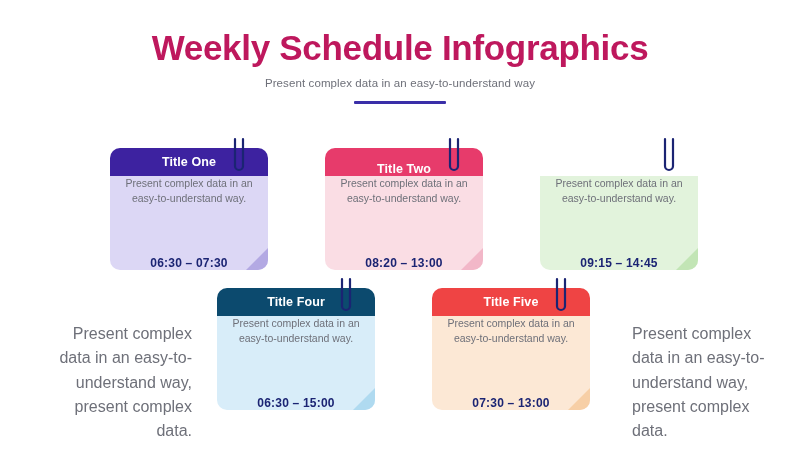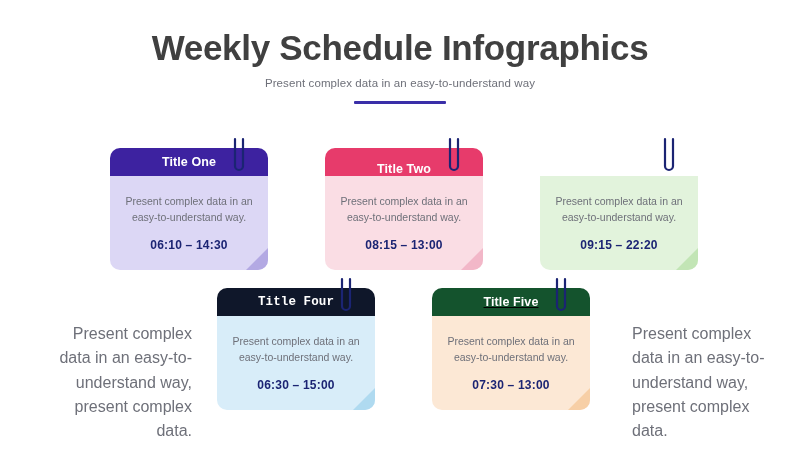--- a/index.html
+++ b/index.html
@@ -25,21 +25,21 @@
   #header {
     position: absolute;
     top: 28px;
     left: 0;
     width: 800px;
     text-align: center;
   }
   #page-title {
     font-size: 35px;
     font-weight: bold;
-    color: #404040;
+    color: #be185d;
     letter-spacing: -0.3px;
     line-height: 1.15;
     margin: 0;
   }
   #page-subtitle {
     font-size: 11.5px;
     color: #6E7079;
     margin-top: 9px;
     letter-spacing: 0.1px;
   }
@@ -76,21 +76,21 @@
     font-weight: bold;
     color: #ffffff;
     letter-spacing: 0.1px;
   }
   .card-body {
     position: absolute;
     top: 28px; left: 0; right: 0; bottom: 0;
     display: flex;
     flex-direction: column;
     align-items: center;
-    justify-content: center;
+    justify-content: space-between;
     padding: 0 10px;
     box-sizing: border-box;
   }
   .card-desc {
     font-size: 10.5px;
     line-height: 1.45;
     color: #6E7079;
     text-align: center;
   }
   .card-time {
@@ -151,92 +151,92 @@
   </div>
 
   <div id="cards-container">
       <div class="card" style="left: 110px; top: 148px;">
         <div class="card-shape">
           <div class="card-head" style="background: rgb(61, 34, 160);">
             <div class="card-head-label">Title One</div>
           </div>
           <div class="card-body" style="background: rgb(220, 215, 245);">
             <div class="card-desc">Present complex data in an easy-to-understand way.</div>
-            <div class="card-time">06:10 – 14:30</div>
+            <div class="card-time">06:30 – 07:30</div>
           </div>
           <div class="card-fold">
             <div class="card-fold-tri" style="border-bottom: 22px solid rgb(179, 169, 227);"></div>
           </div>
         </div>
         <div class="clip">
           <svg width="14" height="40" viewBox="0 0 14 40">
             <path d="M3 2 L3 29 A4 4 0 0 0 11 29 L11 2" fill="none" stroke="#1B2473" stroke-width="2.2" stroke-linecap="round"></path>
           </svg>
         </div>
       </div>
       <div class="card" style="left: 325px; top: 148px;">
         <div class="card-shape">
           <div class="card-head" style="background: rgb(231, 59, 107); align-items: flex-end;">
             <div class="card-head-label">Title Two</div>
           </div>
           <div class="card-body" style="background: rgb(250, 221, 228);">
             <div class="card-desc">Present complex data in an easy-to-understand way.</div>
-            <div class="card-time">08:15 – 13:00</div>
+            <div class="card-time">08:20 – 13:00</div>
           </div>
           <div class="card-fold">
             <div class="card-fold-tri" style="border-bottom: 22px solid rgb(242, 183, 200);"></div>
           </div>
         </div>
         <div class="clip">
           <svg width="14" height="40" viewBox="0 0 14 40">
             <path d="M3 2 L3 29 A4 4 0 0 0 11 29 L11 2" fill="none" stroke="#1B2473" stroke-width="2.2" stroke-linecap="round"></path>
           </svg>
         </div>
       </div>
       <div class="card" style="left: 540px; top: 148px;">
         <div class="card-shape">
           <div class="card-head" style="background: rgb(144, 215, 122); margin-top: 36px;">
             <div class="card-head-label">Title Three</div>
           </div>
           <div class="card-body" style="background: rgb(226, 243, 220);">
             <div class="card-desc">Present complex data in an easy-to-understand way.</div>
-            <div class="card-time">09:15 – 22:20</div>
+            <div class="card-time">09:15 – 14:45</div>
           </div>
           <div class="card-fold">
             <div class="card-fold-tri" style="border-bottom: 22px solid rgb(194, 229, 181);"></div>
           </div>
         </div>
         <div class="clip">
           <svg width="14" height="40" viewBox="0 0 14 40">
             <path d="M3 2 L3 29 A4 4 0 0 0 11 29 L11 2" fill="none" stroke="#1B2473" stroke-width="2.2" stroke-linecap="round"></path>
           </svg>
         </div>
       </div>
       <div class="card" style="left: 217px; top: 288px;">
         <div class="card-shape">
-          <div class="card-head" style="background: #0f172a; font-family: Liberation Mono, monospace;">
+          <div class="card-head" style="background: #0c4a6e;">
             <div class="card-head-label">Title Four</div>
           </div>
           <div class="card-body" style="background: rgb(216, 237, 249);">
             <div class="card-desc">Present complex data in an easy-to-understand way.</div>
             <div class="card-time">06:30 – 15:00</div>
           </div>
           <div class="card-fold">
             <div class="card-fold-tri" style="border-bottom: 22px solid rgb(175, 218, 240);"></div>
           </div>
         </div>
         <div class="clip">
           <svg width="14" height="40" viewBox="0 0 14 40">
             <path d="M3 2 L3 29 A4 4 0 0 0 11 29 L11 2" fill="none" stroke="#1B2473" stroke-width="2.2" stroke-linecap="round"></path>
           </svg>
         </div>
       </div>
       <div class="card" style="left: 432px; top: 288px;">
         <div class="card-shape">
-          <div class="card-head" style="background: #14532d; text-decoration: underline;">
+          <div class="card-head" style="background: #ef4444;">
             <div class="card-head-label">Title Five</div>
           </div>
           <div class="card-body" style="background: rgb(252, 232, 213);">
             <div class="card-desc">Present complex data in an easy-to-understand way.</div>
             <div class="card-time">07:30 – 13:00</div>
           </div>
           <div class="card-fold">
             <div class="card-fold-tri" style="border-bottom: 22px solid rgb(247, 207, 166);"></div>
           </div>
         </div>

